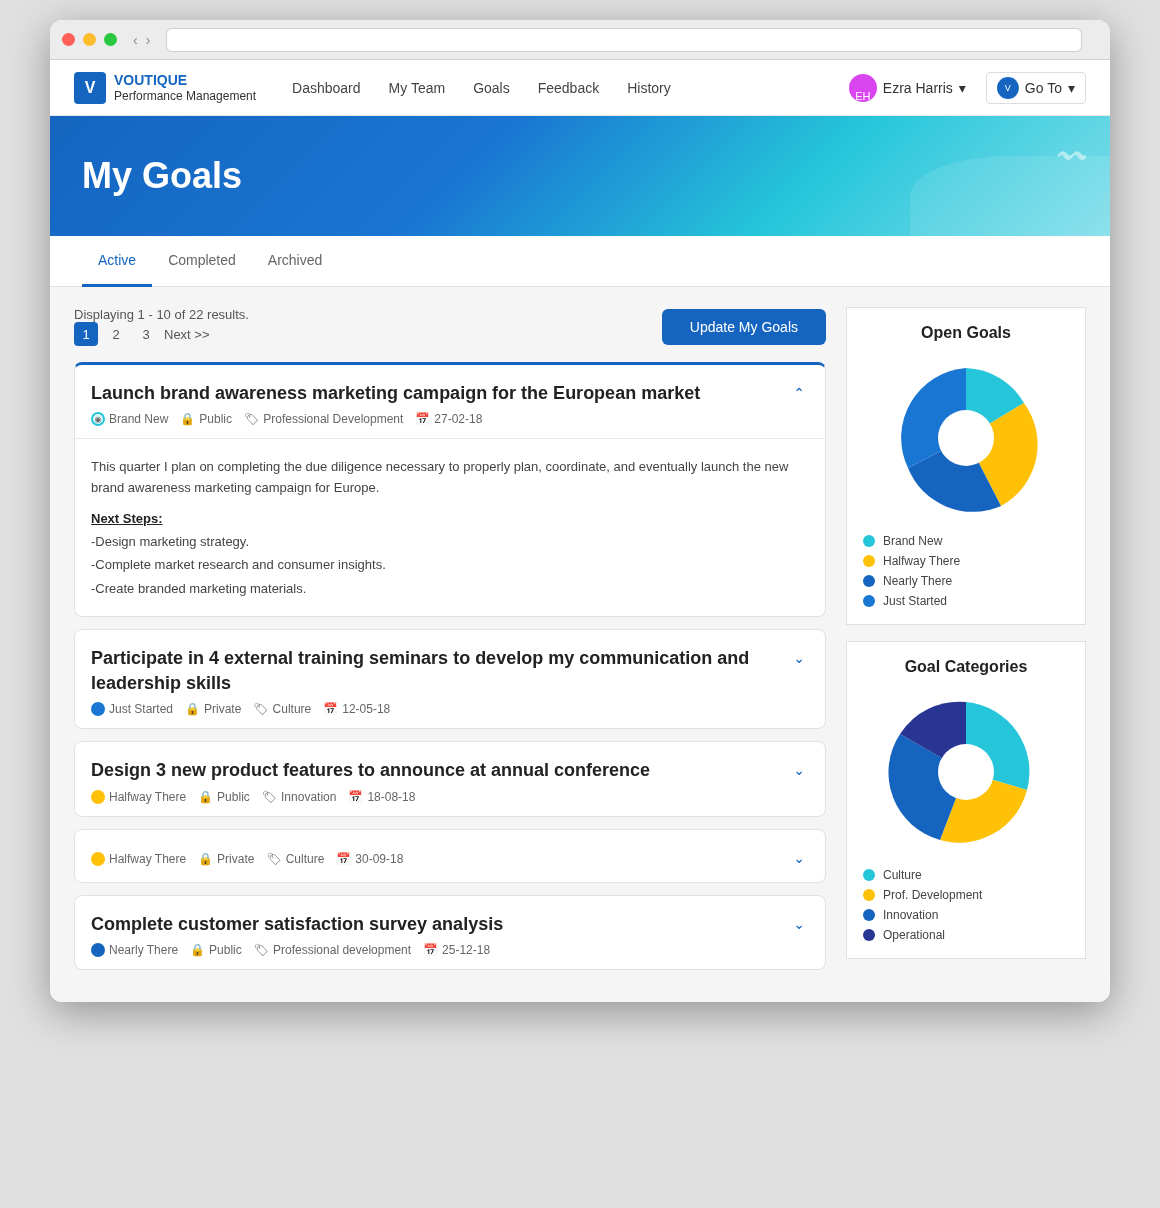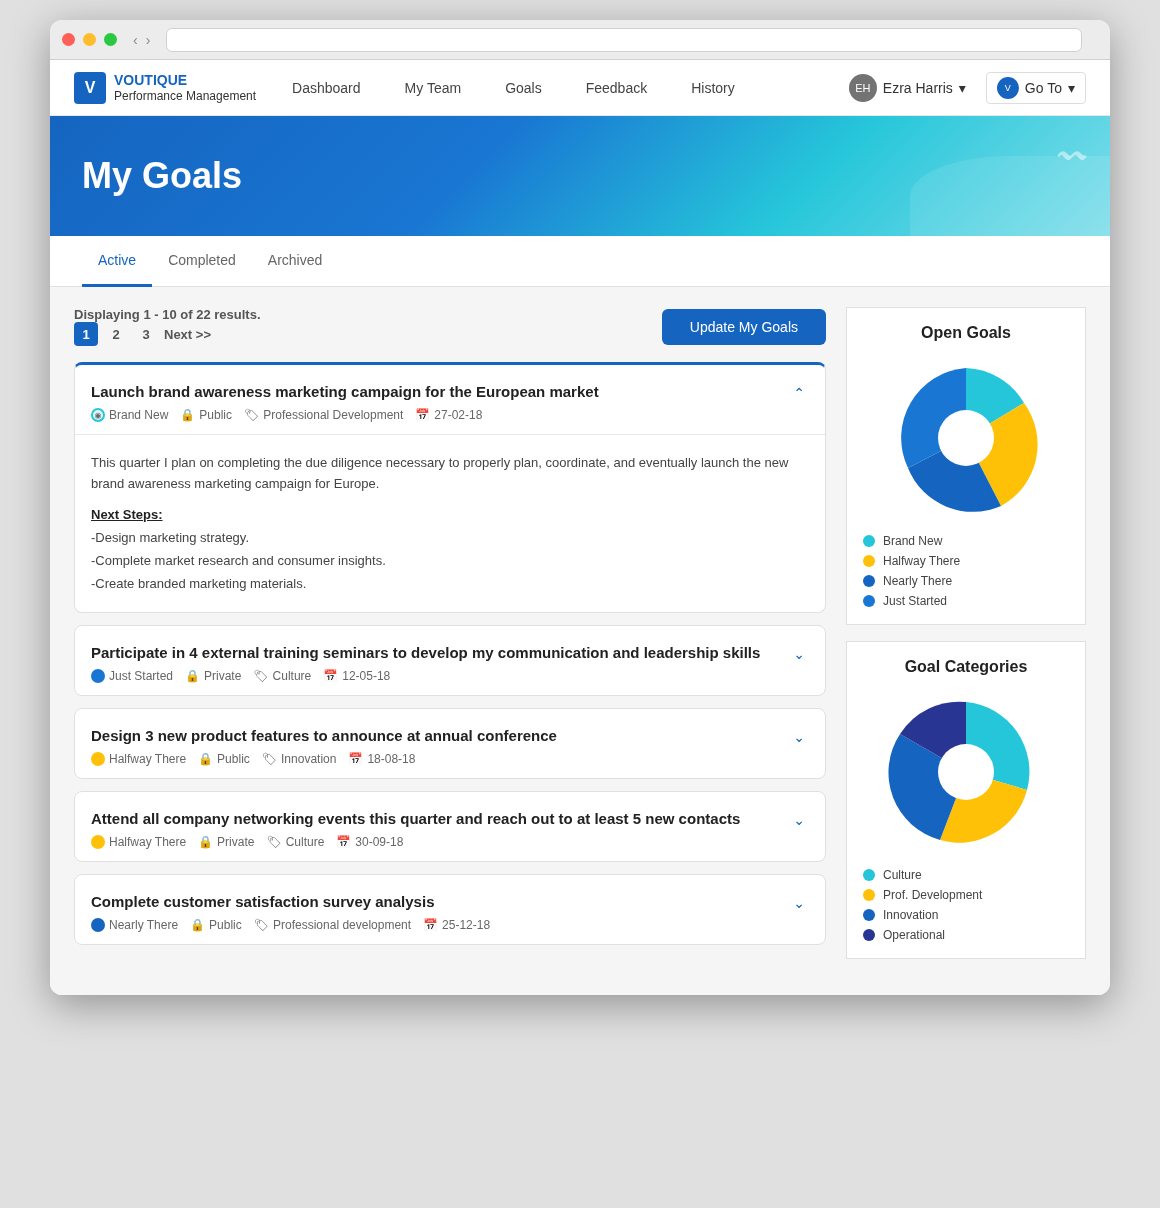--- a/index.html
+++ b/index.html
@@ -69,43 +69,43 @@
     }
     .logo-icon {
       width: 32px; height: 32px;
       background: #1565c0;
       border-radius: 4px;
       display: flex; align-items: center; justify-content: center;
       color: white; font-weight: bold; font-size: 16px;
     }
     .logo-text { font-size: 12px; line-height: 1.3; color: #333; }
     .logo-text strong { display: block; font-size: 14px; color: #1565c0; }
-    .nav-links { display: flex; gap: 20px; flex: 1; }
+    .nav-links { display: flex; gap: 4px; flex: 1; }
     .nav-link {
       padding: 8px 12px;
       font-size: 14px;
       color: #444;
       cursor: pointer;
       border-radius: 4px;
       white-space: nowrap;
     }
     .nav-right {
       display: flex; align-items: center; gap: 12px;
     }
     .user-btn {
       display: flex; align-items: center; gap: 6px;
       font-size: 14px; color: #333;
       cursor: pointer;
       padding: 4px 8px;
       border-radius: 4px;
     }
     .user-avatar {
       width: 28px; height: 28px; border-radius: 50%;
-      background: #737373;
-      display: flex; align-items: center; justify-content: center;
+      background: #d946ef;
+      display: flex; align-items: flex-end; justify-content: center;
       color: white; font-size: 11px;
     }
     .goto-btn {
       display: flex; align-items: center; gap: 6px;
       font-size: 14px; color: #333;
       cursor: pointer;
       padding: 4px 10px;
       border-radius: 4px;
       border: 1px solid #ddd;
     }
@@ -175,21 +175,21 @@
     .goals-col { flex: 1; min-width: 0; }
     .sidebar-col { width: 240px; flex-shrink: 0; }
     
     .goals-header {
       display: flex;
       align-items: center;
       justify-content: space-between;
       margin-bottom: 16px;
     }
     .results-text { font-size: 13px; color: #555; }
-    .results-text span { font-weight: 700; }
+    .results-text span { font-weight: 400; }
     .pagination {
       display: flex; align-items: center; gap: 6px;
       font-size: 13px;
     }
     .page-num {
       width: 24px; height: 24px;
       display: flex; align-items: center; justify-content: center;
       border-radius: 4px;
       cursor: pointer;
       color: #555;
@@ -218,21 +218,21 @@
     }
     .goal-card.expanded { border-top: 3px solid #1565c0; }
     .goal-header {
       padding: 16px 16px 12px;
       display: flex;
       align-items: flex-start;
       justify-content: space-between;
       cursor: pointer;
     }
     .goal-title {
-      font-size: 15px;
+      font-size: 18px;
       font-weight: 600;
       color: #222;
       line-height: 1.4;
       flex: 1;
     }
     .goal-meta {
       display: flex;
       align-items: center;
       gap: 12px;
       flex-wrap: wrap;
@@ -473,21 +473,20 @@
                 </span>
               </div>
             </div>
             <span class="chevron">⌄</span>
           </div>
         </div>
 
         <div class="goal-card">
           <div class="goal-header">
             <div>
-              <div class="goal-title">Attend all company networking events this quarter and reach out to at least 5 new contacts</div>
               <div class="goal-meta">
                 <span class="meta-item">
                   <span class="status-dot" style="background:#ffc107; border-radius:50%; width:14px;height:14px;display:inline-block;"></span>
                   <span>Halfway There</span>
                 </span>
                 <span class="meta-item">
                   <span>🔒</span>
                   <span>Private</span>
                 </span>
                 <span class="meta-item">

